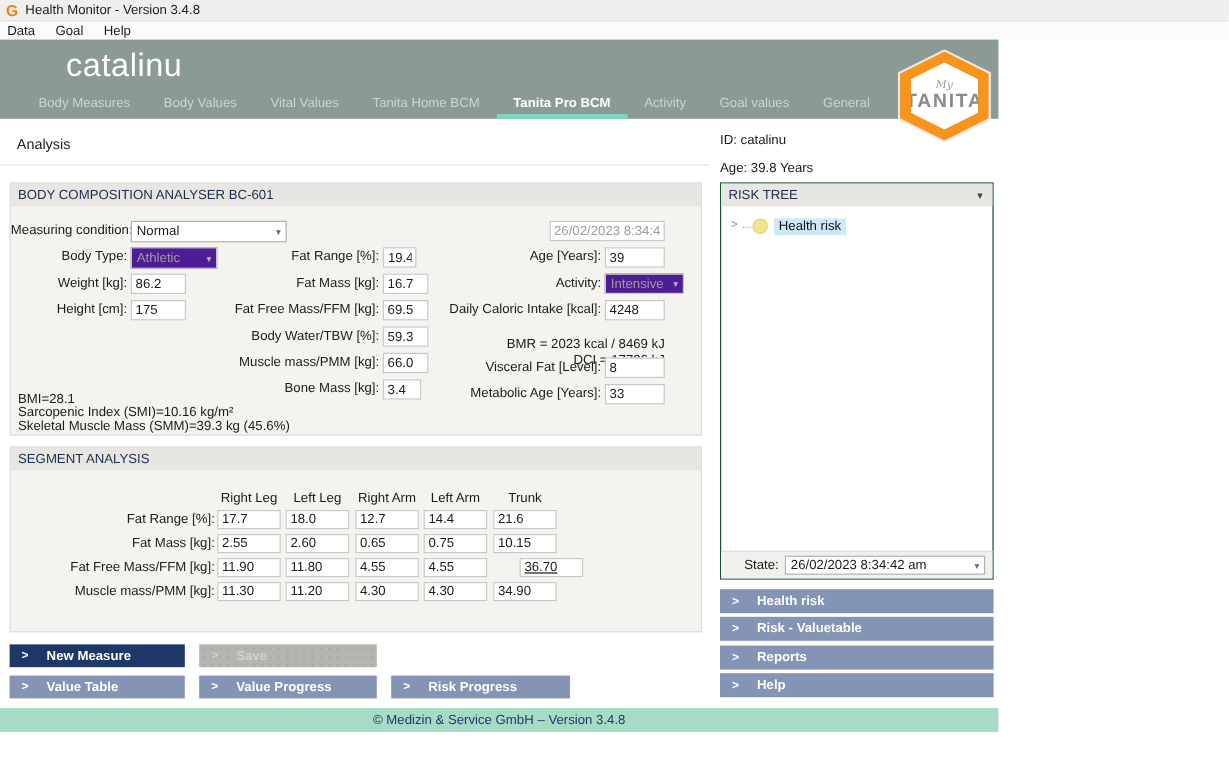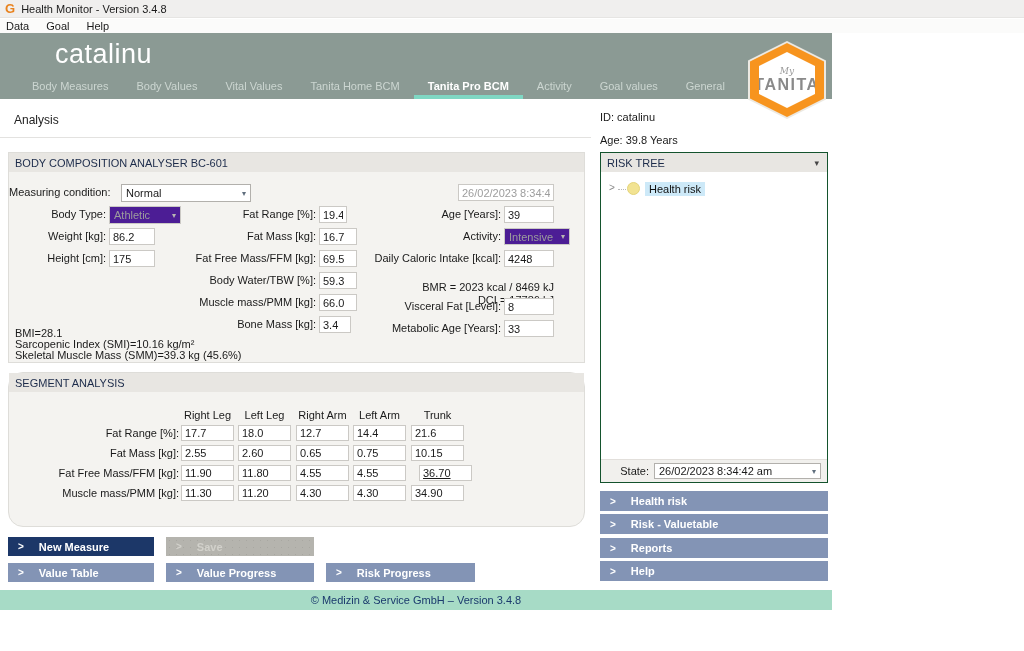--- a/index.html
+++ b/index.html
@@ -124,21 +124,21 @@
 
   <div class="subtab-row">
     <span class="subtab">Analysis</span>
   </div>
   <div class="subtab-line"></div>
 
   <div class="panel" style="left:8px;top:152px;width:577px;height:211px;">
     <div class="panel-h">BODY COMPOSITION ANALYSER BC-601</div>
 
     <div class="lbl" style="left:0;width:97px;top:33px;">Measuring condition:</div>
-    <div class="dd" style="left:100px;top:31px;width:130px;margin-left:12px;">
+    <div class="dd" style="left:100px;top:31px;width:130px;">
       <span>Normal</span>
       <span class="dd-a">▾</span>
     </div>
 
     <div class="lbl" style="left:0;width:97px;top:55px;">Body Type:</div>
     <div class="dd disabled" style="left:100px;top:53px;width:72px;">
       <span>Athletic</span>
       <span class="dd-a">▾</span>
     </div>
 
@@ -188,21 +188,21 @@
     <input class="ibox" style="left: 495px; top: 145px; width: 50px;" readonly="" value="8">
 
     <div class="lbl" style="left:320px;width:172px;top:169px;">Metabolic Age [Years]:</div>
     <input class="ibox" style="left: 495px; top: 167px; width: 50px;" readonly="" value="33">
 
     <div class="note" style="left:6px;top:174px;">BMI=28.1</div>
     <div class="note" style="left:6px;top:185px;">Sarcopenic Index (SMI)=10.16 kg/m²</div>
     <div class="note" style="left:6px;top:196px;">Skeletal Muscle Mass (SMM)=39.3 kg (45.6%)</div>
   </div>
 
-  <div class="panel" style="left:8px;top:372px;width:577px;height:155px;border-radius:15px;">
+  <div class="panel" style="left:8px;top:372px;width:577px;height:155px;">
     <div class="panel-h">SEGMENT ANALYSIS</div>
 
     <div class="lbl" style="left:172px;width:53px;top:36px;text-align:center;">Right Leg</div>
     <div class="lbl" style="left:229px;width:53px;top:36px;text-align:center;">Left Leg</div>
     <div class="lbl" style="left:287px;width:53px;top:36px;text-align:center;">Right Arm</div>
     <div class="lbl" style="left:344px;width:53px;top:36px;text-align:center;">Left Arm</div>
     <div class="lbl" style="left:402px;width:53px;top:36px;text-align:center;">Trunk</div>
 
     <div class="lbl" style="left:0;width:170px;top:54px;">Fat Range [%]:</div>
     <input class="ibox" style="left: 172px; top: 52px; width: 53px; height: 16px;" readonly="" value="17.7">
@@ -216,21 +216,21 @@
     <input class="ibox" style="left: 229px; top: 72px; width: 53px; height: 16px;" readonly="" value="2.60">
     <input class="ibox" style="left: 287px; top: 72px; width: 53px; height: 16px;" readonly="" value="0.65">
     <input class="ibox" style="left: 344px; top: 72px; width: 53px; height: 16px;" readonly="" value="0.75">
     <input class="ibox" style="left: 402px; top: 72px; width: 53px; height: 16px;" readonly="" value="10.15">
 
     <div class="lbl" style="left:0;width:170px;top:94px;">Fat Free Mass/FFM [kg]:</div>
     <input class="ibox" style="left: 172px; top: 92px; width: 53px; height: 16px;" readonly="" value="11.90">
     <input class="ibox" style="left: 229px; top: 92px; width: 53px; height: 16px;" readonly="" value="11.80">
     <input class="ibox" style="left: 287px; top: 92px; width: 53px; height: 16px;" readonly="" value="4.55">
     <input class="ibox" style="left: 344px; top: 92px; width: 53px; height: 16px;" readonly="" value="4.55">
-    <input class="ibox" style="left: 410px; top: 92px; width: 53px; height: 16px; text-decoration: underline;" readonly="" value="36.70">
+    <input class="ibox" style="left: 424px; top: 92px; width: 53px; height: 16px; text-decoration: underline;" readonly="" value="36.70">
 
     <div class="lbl" style="left:0;width:170px;top:114px;">Muscle mass/PMM [kg]:</div>
     <input class="ibox" style="left: 172px; top: 112px; width: 53px; height: 16px;" readonly="" value="11.30">
     <input class="ibox" style="left: 229px; top: 112px; width: 53px; height: 16px;" readonly="" value="11.20">
     <input class="ibox" style="left: 287px; top: 112px; width: 53px; height: 16px;" readonly="" value="4.30">
     <input class="ibox" style="left: 344px; top: 112px; width: 53px; height: 16px;" readonly="" value="4.30">
     <input class="ibox" style="left: 402px; top: 112px; width: 53px; height: 16px;" readonly="" value="34.90">
   </div>
 
   <div class="btn navy" style="left:8px;top:537px;width:146px;">

